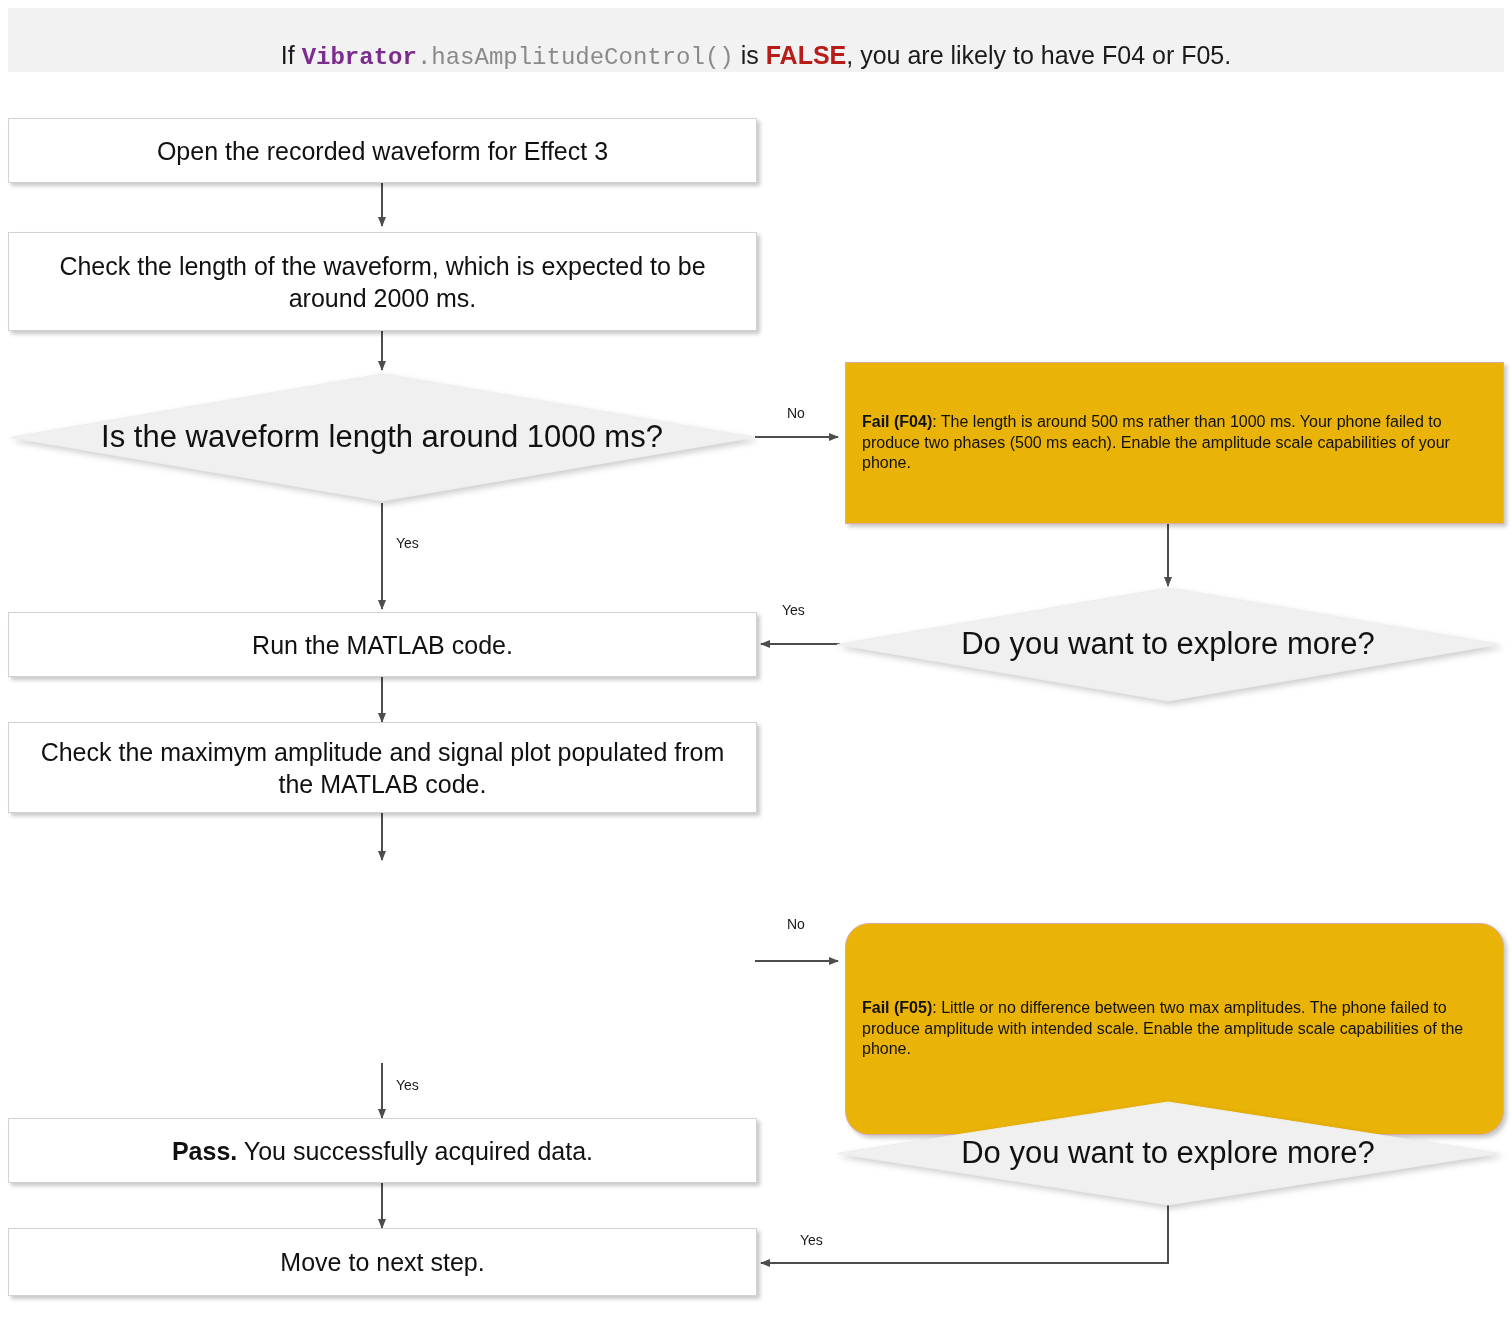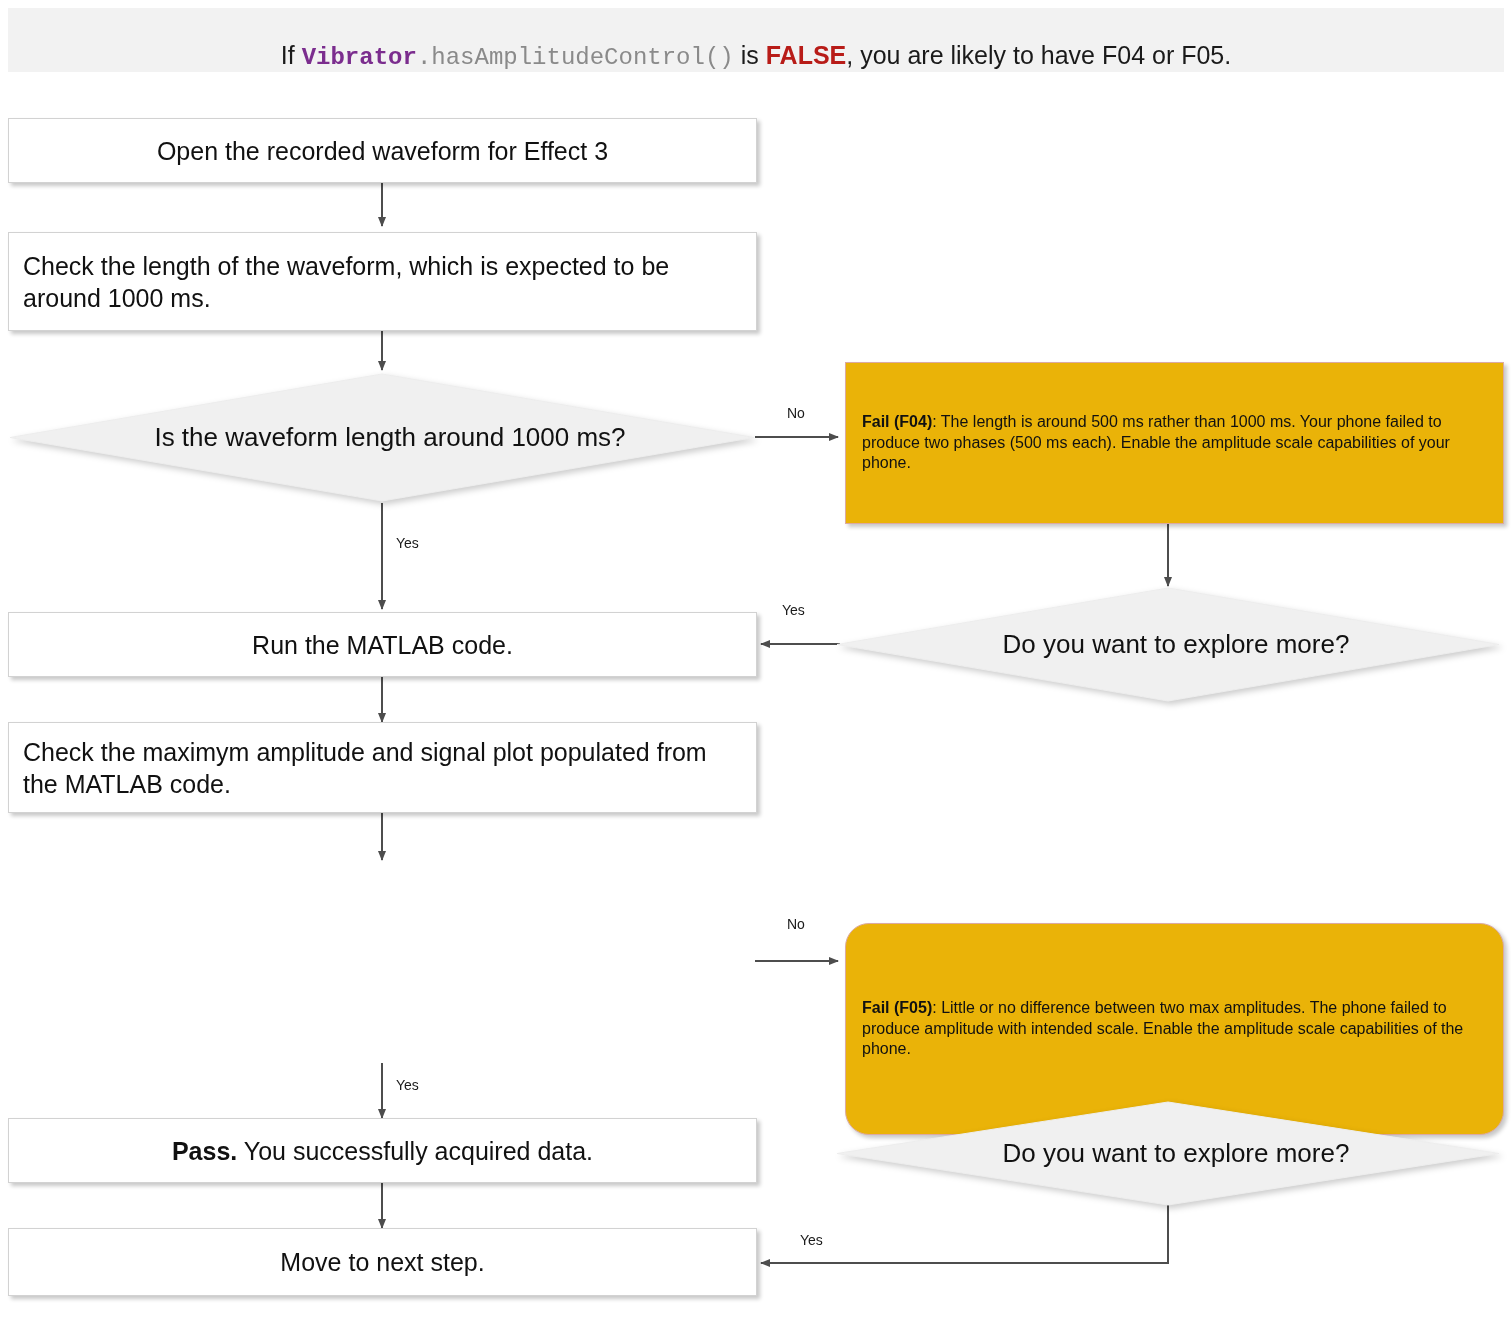--- a/index.html
+++ b/index.html
@@ -60,20 +60,21 @@
     font-size: 25px;
   }
 
   
   .node {
     position: absolute;
     box-sizing: border-box;
     display: flex;
     align-items: center;
     justify-content: center;
+    text-align: center;
   }
 
   .proc {
     background: #ffffff;
     border: 1px solid #d2d2d2;
     box-shadow: 3px 3px 4px rgba(0,0,0,0.22);
     font-size: 25px;
     line-height: 1.28;
     padding: 4px 14px;
   }
@@ -92,28 +93,28 @@
   .dia-wrap {
     position: absolute;
   }
   .dia-wrap svg {
     position: absolute;
     left: 0; top: 0;
     overflow: visible;
   }
   .dia-label {
     position: absolute;
-    left: 8px; top: 0;
+    left: 0; top: 0;
     width: 100%;
     height: 100%;
     display: flex;
     align-items: center;
     justify-content: center;
     text-align: center;
-    font-size: 26px;
+    font-size: 31px;
     line-height: 1.3;
     pointer-events: none;
   }
 
   
   .edge-label {
     position: absolute;
     font-size: 14px;
     color: #1a1a1a;
     white-space: nowrap;
@@ -181,21 +182,21 @@
   <div class="edge-label" style="left:782px; top:602px;">Yes</div>
   <div class="edge-label" style="left:787px; top:916px;">No</div>
   <div class="edge-label" style="left:396px; top:1077px;">Yes</div>
   <div class="edge-label" style="left:800px; top:1232px;">Yes</div>
 
   <div class="node proc" style="left:8px; top:118px; width:749px; height:65px;">
     <span>Open the recorded waveform for Effect 3</span>
   </div>
 
   <div class="node proc" style="left:8px; top:232px; width:749px; height:99px;">
-    <span>Check the length of the waveform, which is expected to be around 1000 ms.</span>
+    <span>Check the length of the waveform, which is expected to be around 2000 ms.</span>
   </div>
 
   <div class="dia-wrap" style="left:8px; top:372px; width:748px; height:131px;">
     <svg width="748" height="131" viewBox="0 0 748 131">
       <polygon points="374,2 746,65.5 374,129 2,65.5" fill="#f0f0f0" stroke="#ededed" stroke-width="1" style="filter: drop-shadow(3px 3px 3px rgba(0,0,0,0.20));"></polygon>
     </svg>
     <div class="dia-label">Is the waveform length around 1000 ms?</div>
   </div>
 
   <div class="node fail" style="left:845px; top:362px; width:659px; height:162px;">

